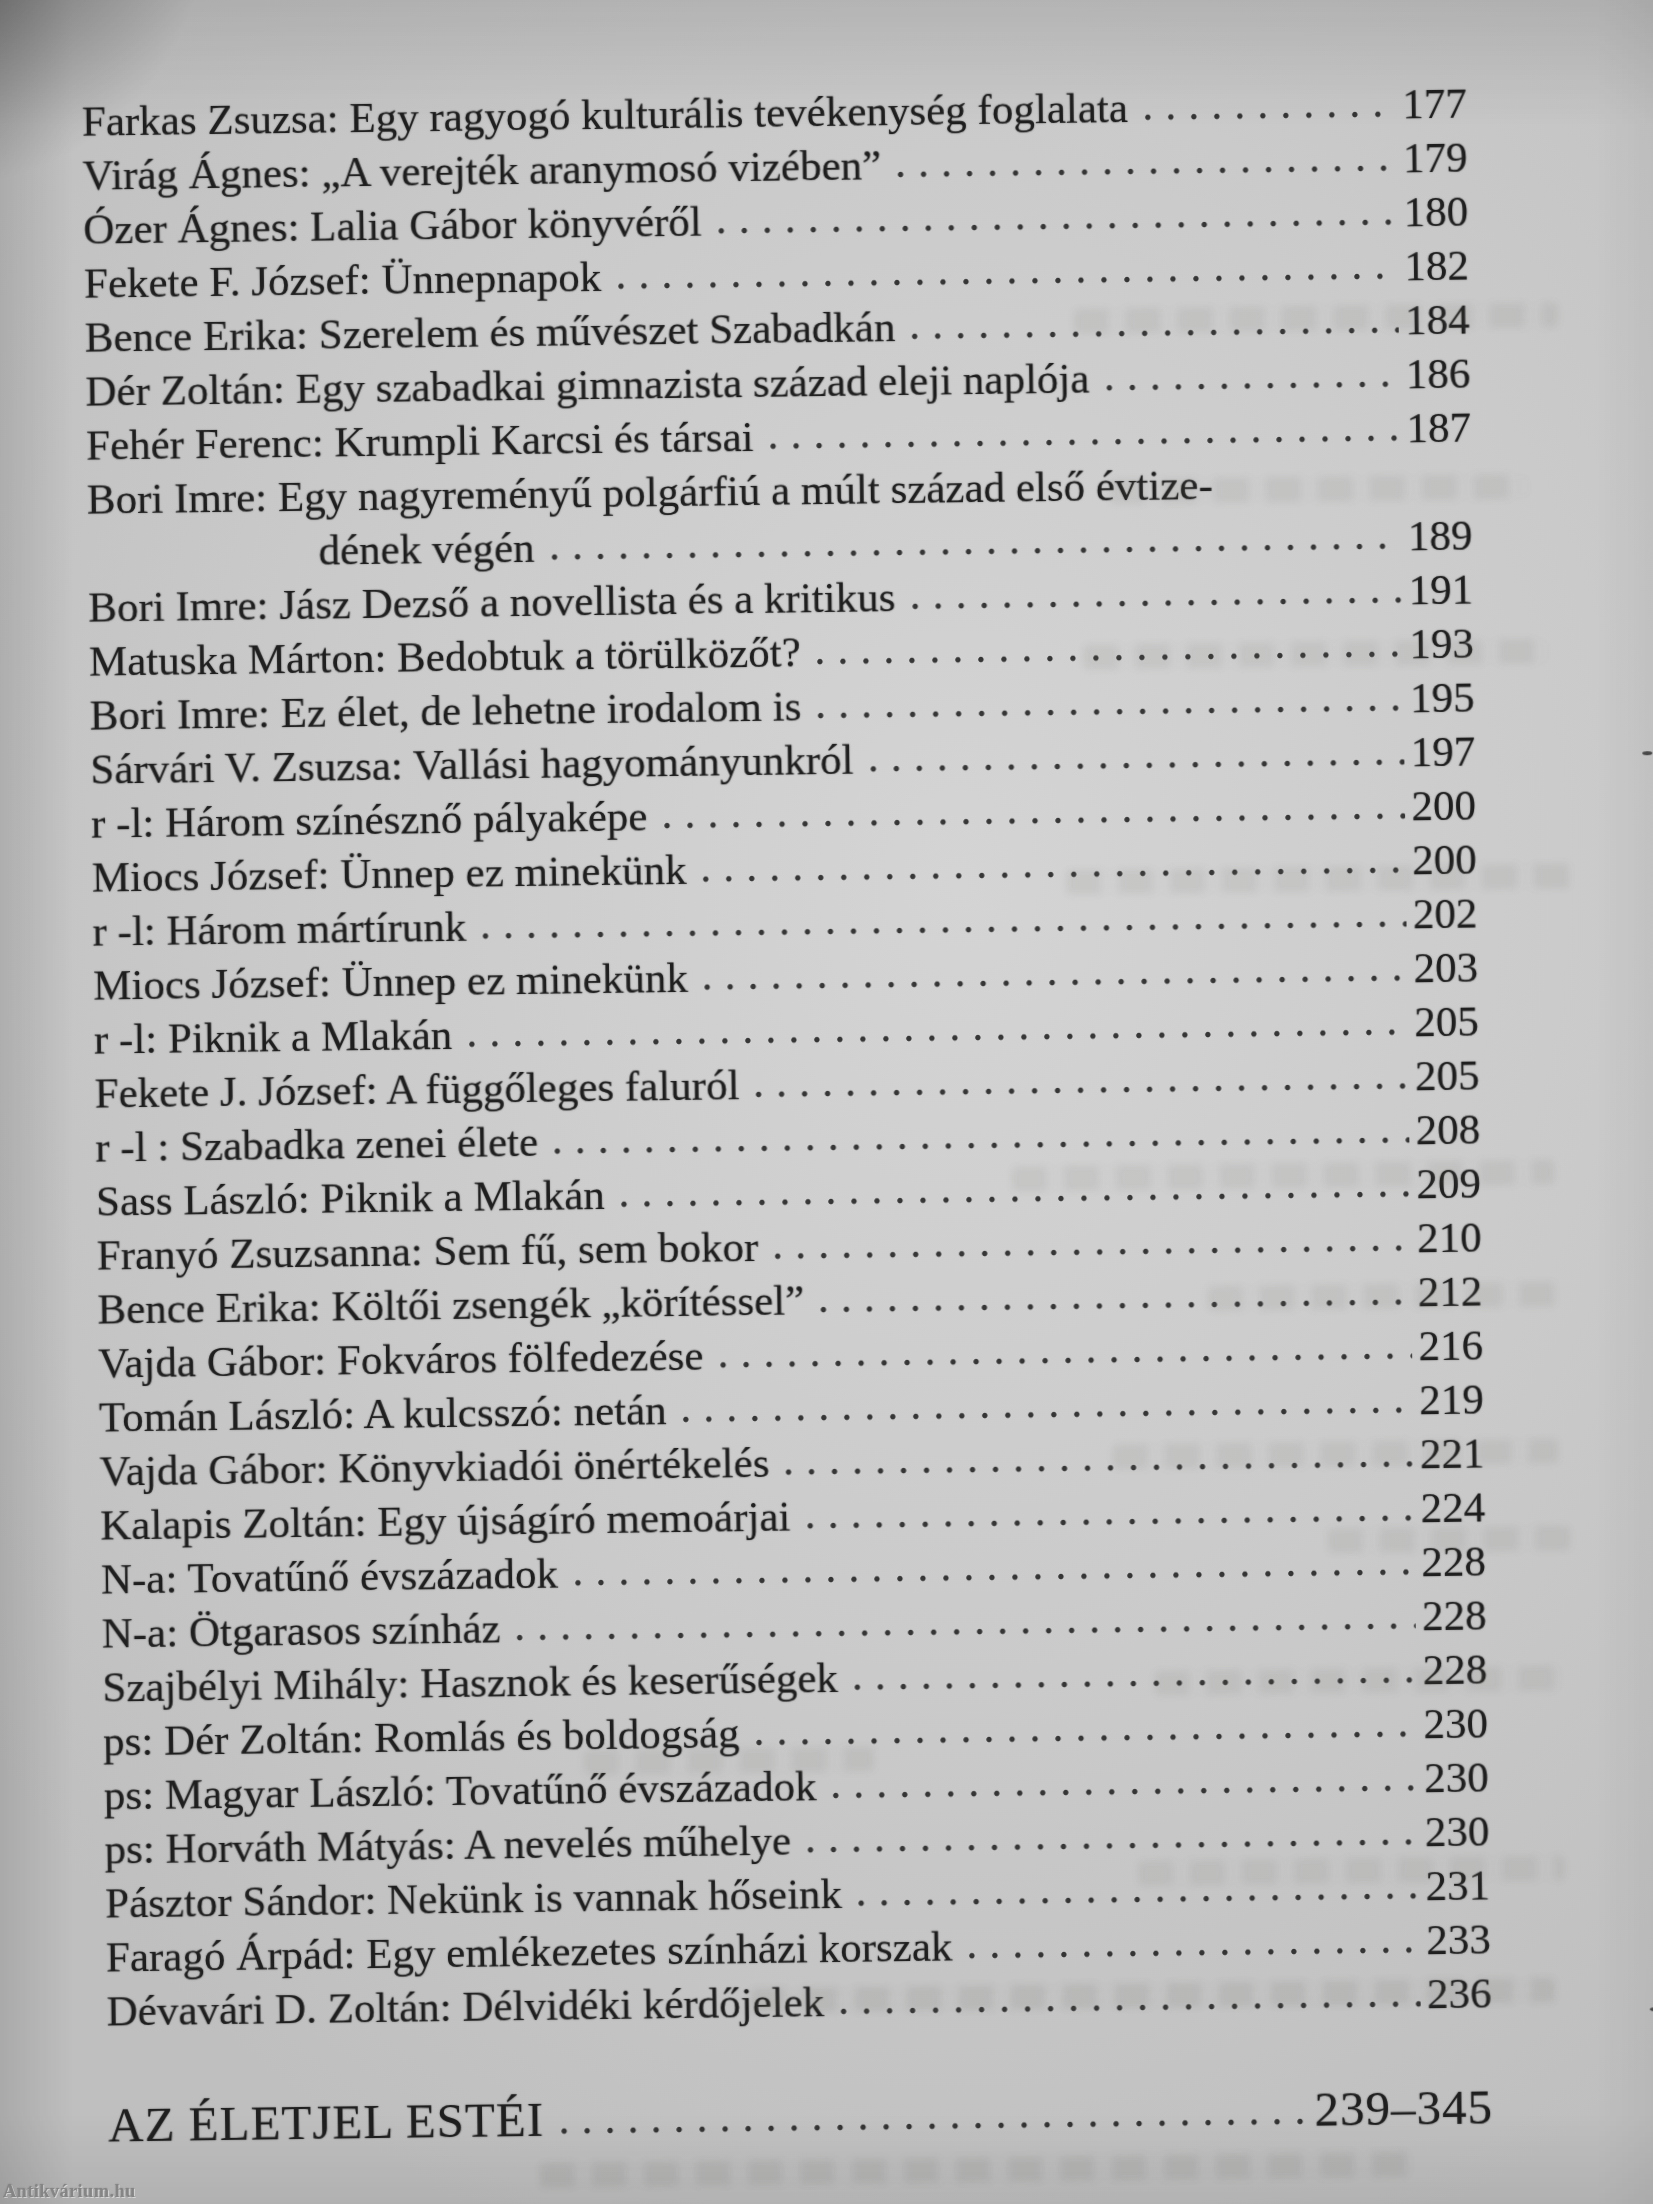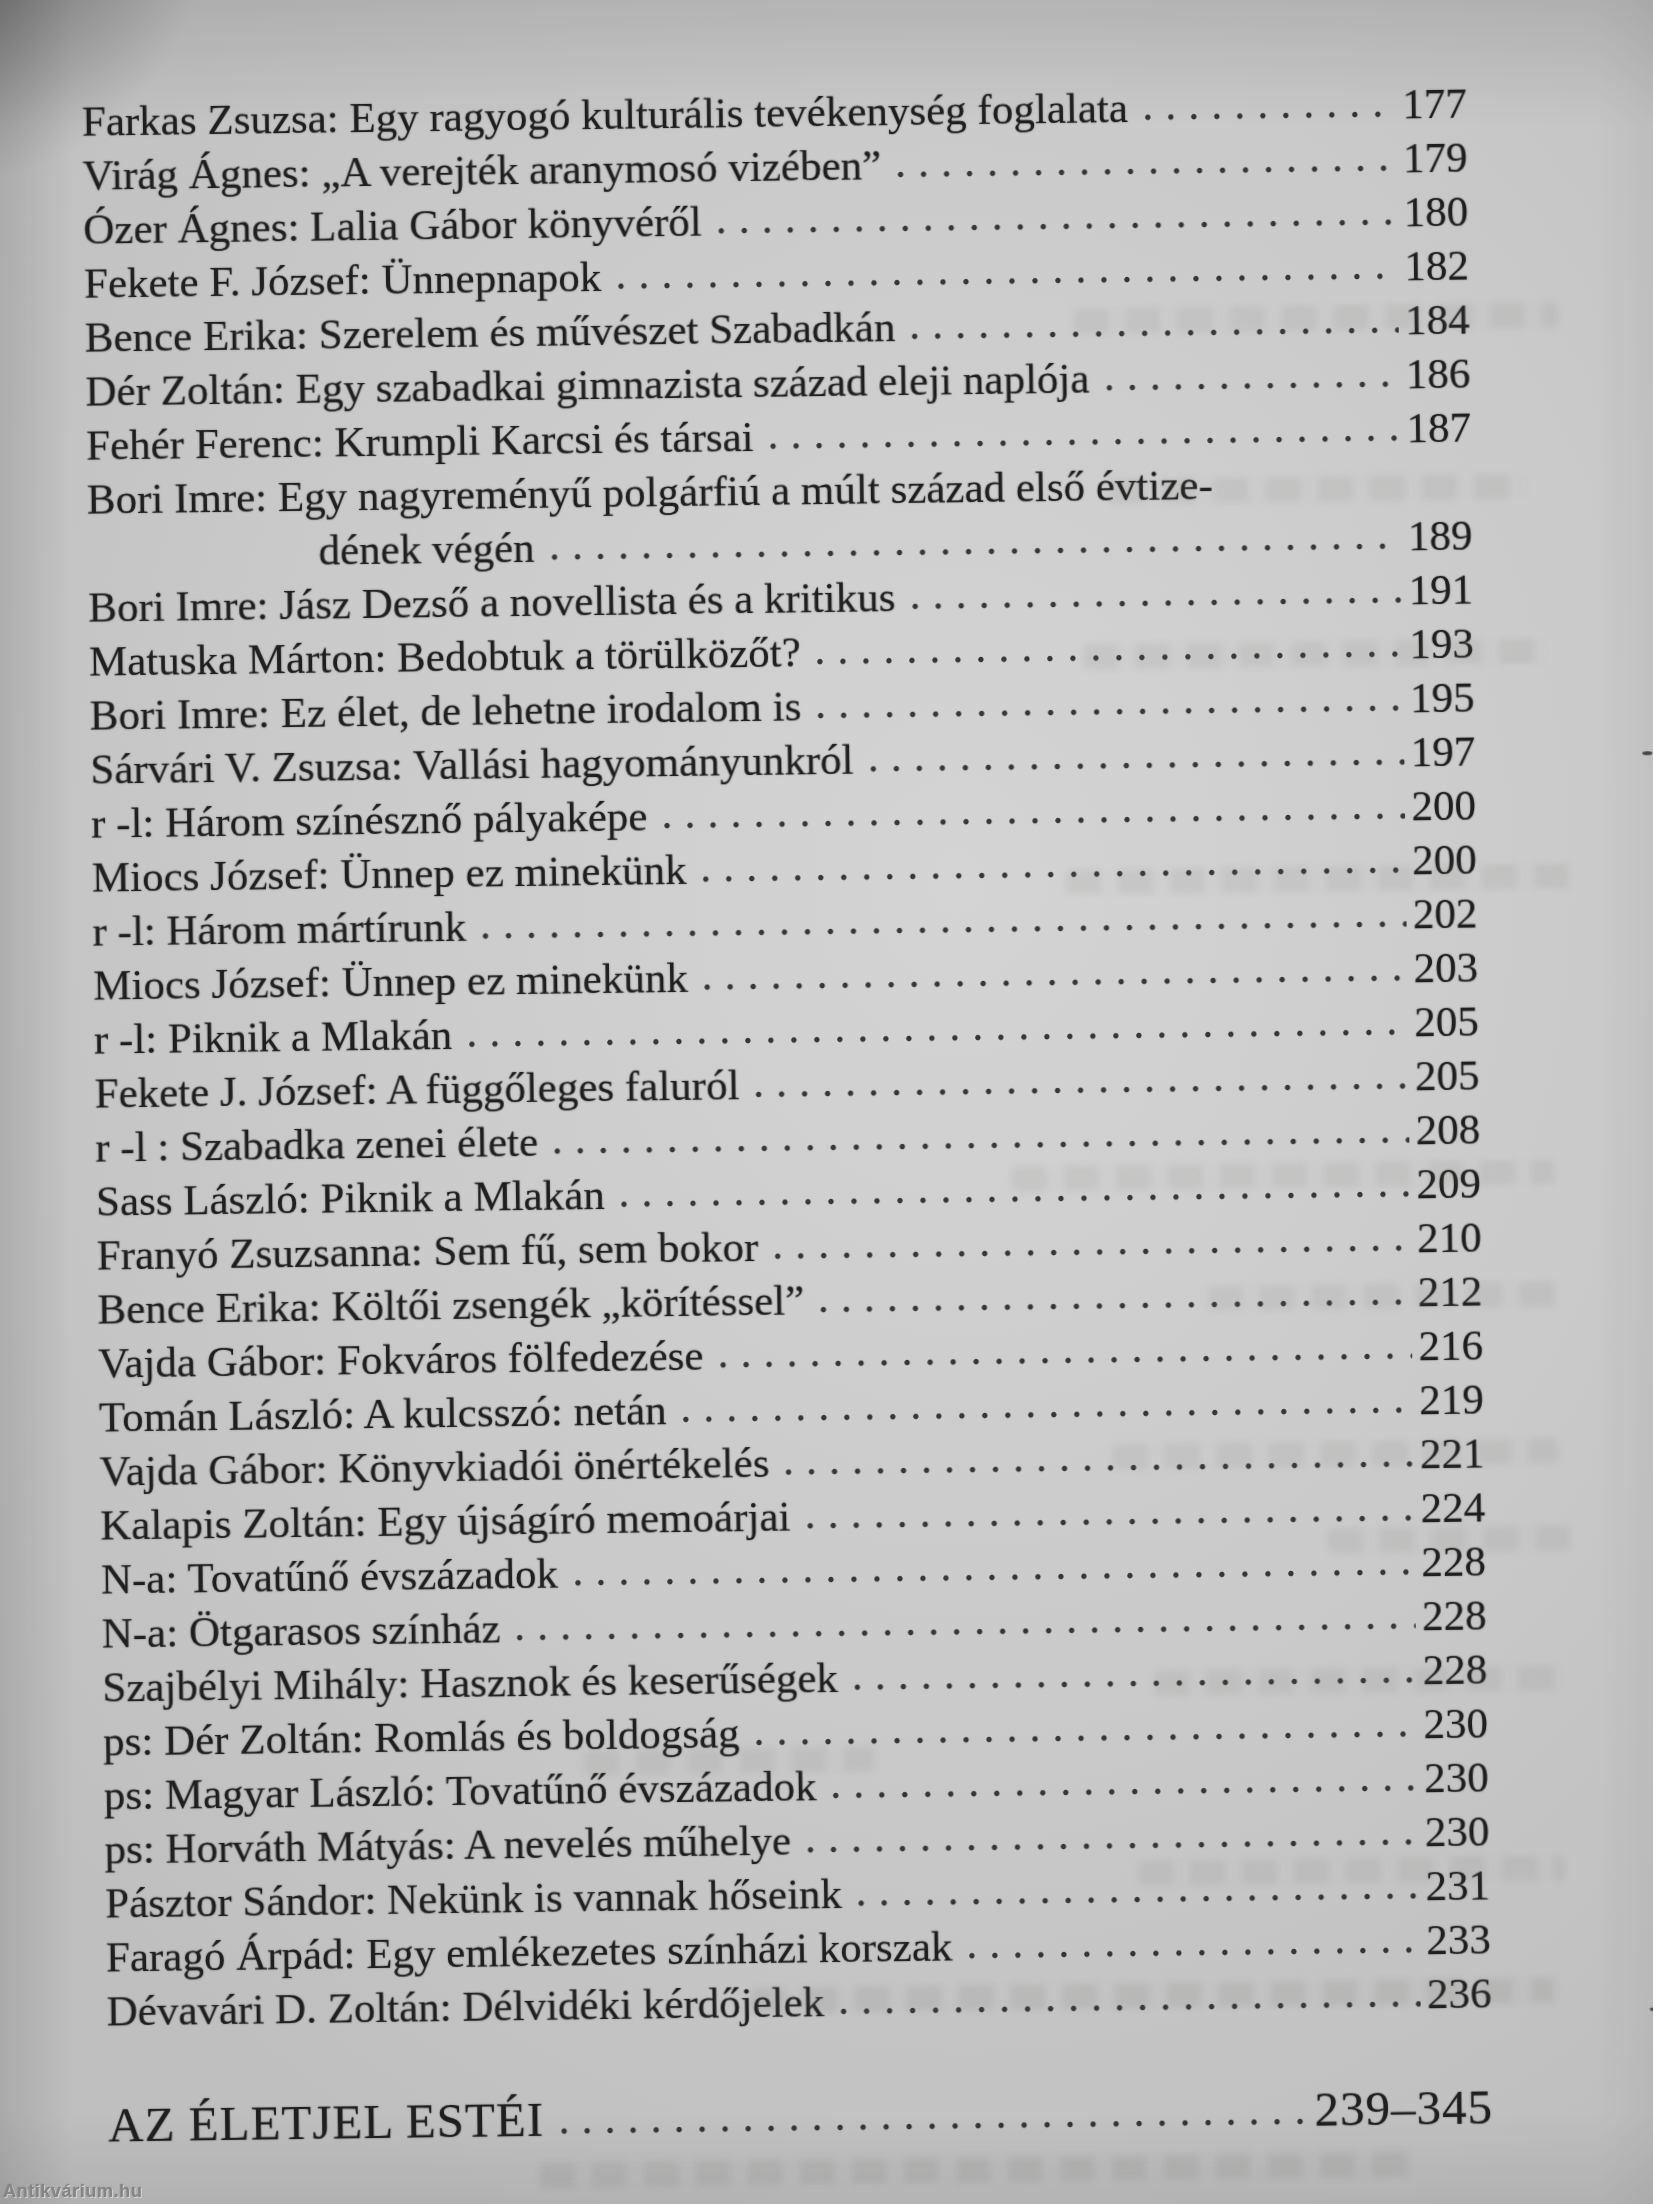--- a/index.html
+++ b/index.html
@@ -48,21 +48,21 @@
     position:absolute;inset:0;pointer-events:none;
     background:
       radial-gradient(circle 378px at -58px -78px, rgba(0,0,0,0.42), rgba(0,0,0,0) 70%),
       linear-gradient(180deg, rgba(0,0,0,0.10), rgba(0,0,0,0) 126px),
       linear-gradient(90deg, rgba(0,0,0,0.11), rgba(0,0,0,0) 73px),
       linear-gradient(0deg, rgba(0,0,0,0.07), rgba(0,0,0,0) 92px),
       linear-gradient(270deg, rgba(0,0,0,0.04), rgba(0,0,0,0) 58px);
   }
   .watermark{
     position:absolute;left:2.9px;bottom:2.9px;
-    font-family:Liberation Sans, sans-serif;
+    font-family:Liberation Serif, serif;
     font-weight:700;font-size:18.4px;letter-spacing:0.4px;
     color:#858585;
     text-shadow:1px 1px 0 rgba(242,242,242,0.6), 0 0 1.9px rgba(70,70,70,0.35);
   }
 </style>
 </head>
 <body>
 
 <div class="scan">
 

